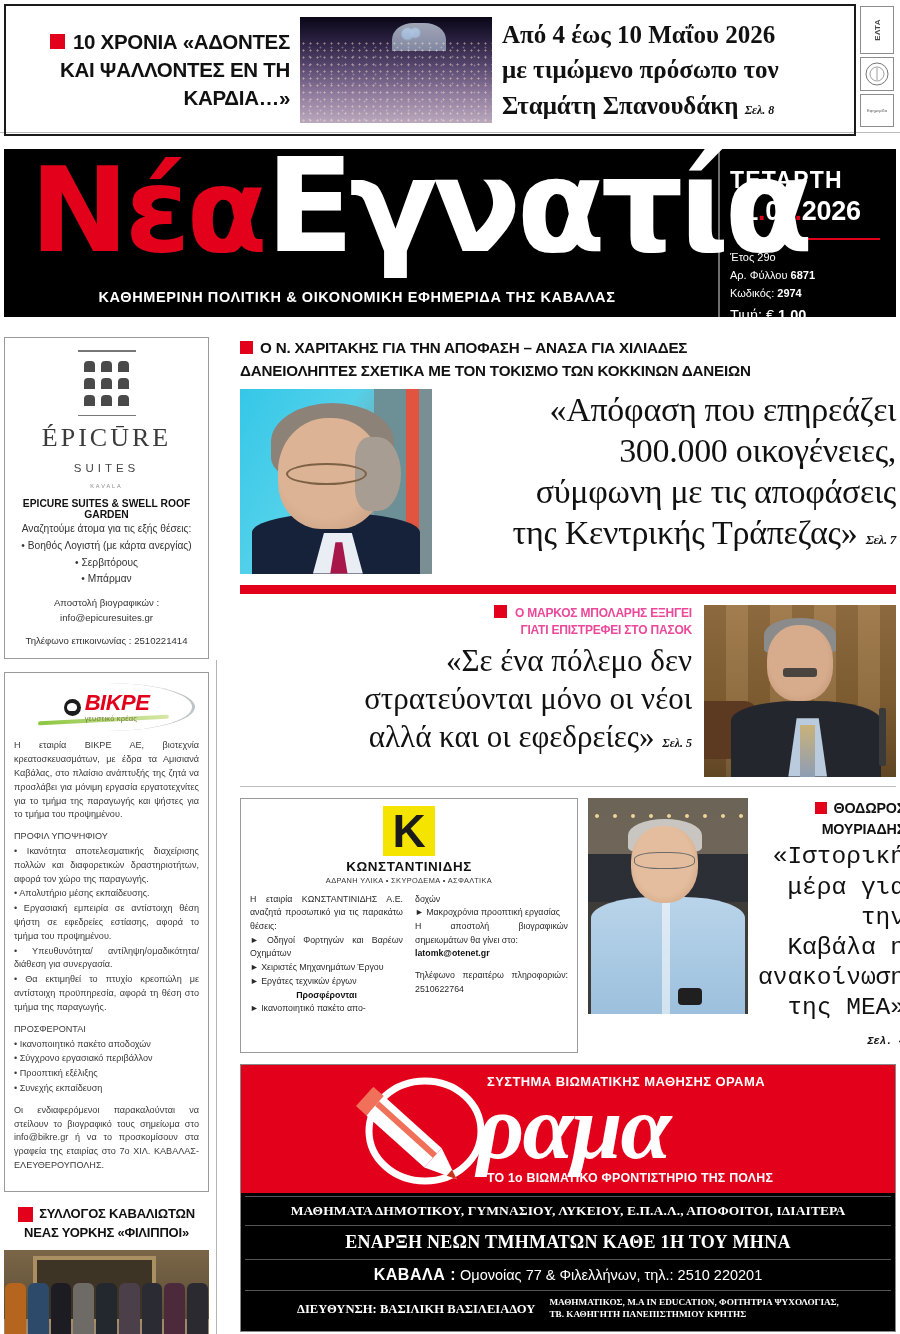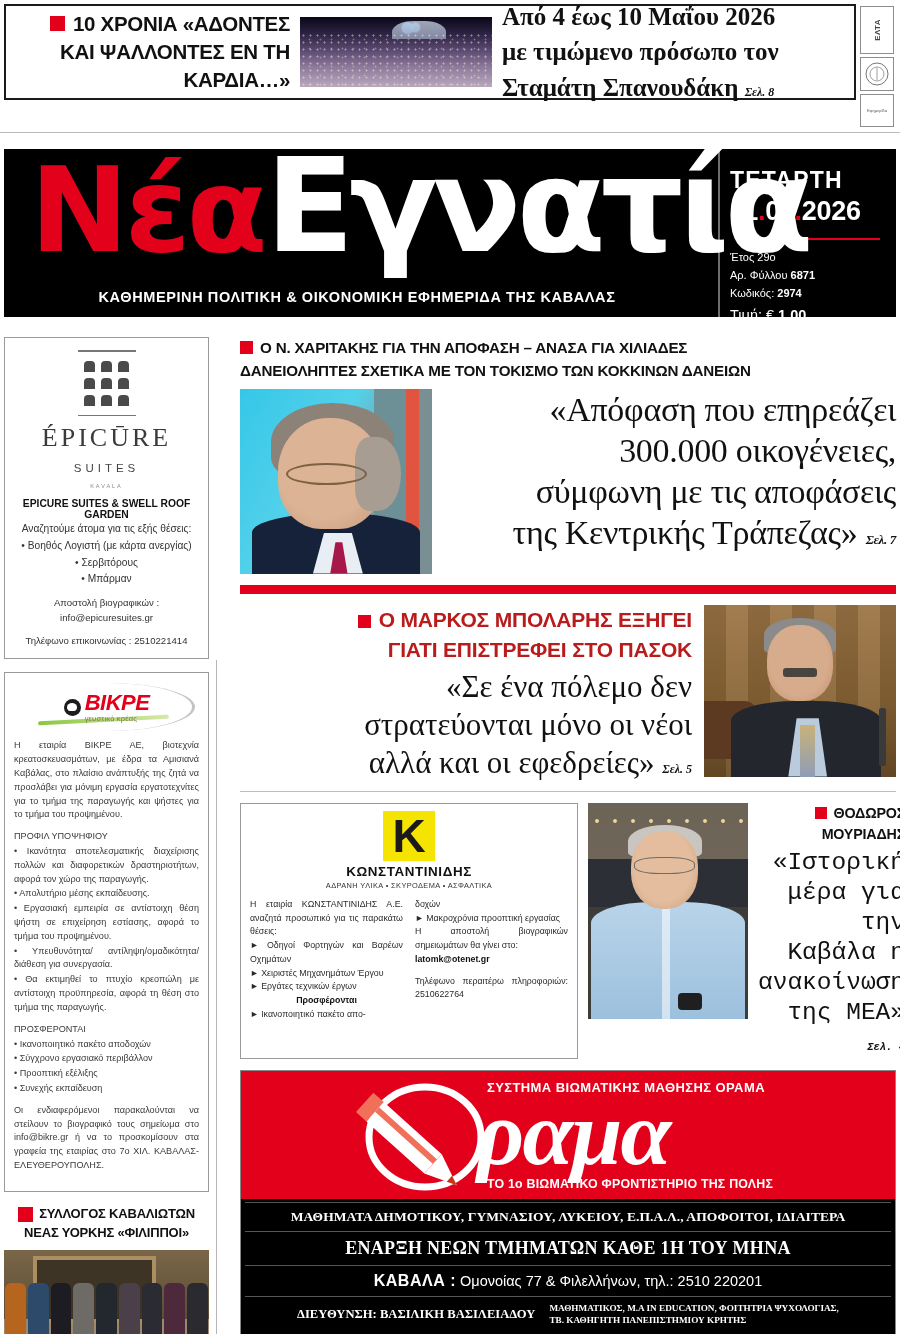--- a/index.html
+++ b/index.html
@@ -12,21 +12,21 @@
   }
 
   
   .top-strip {
     position: absolute; left: 0; top: 0; width: 900px; height: 133px;
     background: #fff;
     border-bottom: 1px solid #bbb;
     display: flex;
   }
   .top-strip-box {
-    position: absolute; left: 4px; top: 4px; width: 852px; height: 96px;
+    position: absolute; left: 4px; top: 4px; width: 852px; height: 132px;
     border: 2px solid #1a1a1a;
     display: flex; align-items: stretch;
   }
   .ts-left {
     width: 290px; padding: 4px 6px 4px 8px;
     display: flex; flex-direction: column; justify-content: center; align-items: flex-end;
   }
   .ts-left .ln {
     font-family: "Liberation Sans", sans-serif;
     font-weight: bold; font-size: 20.5px; letter-spacing: -0.3px;
@@ -253,21 +253,21 @@
     line-height: 1.21; letter-spacing: -0.3px;
   }
   .hl1 .sel { font-size: 13px; font-weight: bold; font-style: italic; }
 
   .redbar { height: 9px; background: #e3001b; margin: 11px 0 0 0; }
   .graybar { height: 1px; background: #bcbcbc; margin: 9px 0 0 0; }
 
   .story2 { margin-top: 11px; display: flex; gap: 12px; align-items: flex-start; }
   .story2 .txt { flex: 1; text-align: right; }
   .story2 .kicker {
-    font-size: 21px; font-weight: bold; color: #b91c1c; line-height: 1.45; letter-spacing: -0.2px;
+    font-size: 12px; font-weight: bold; color: #ec4899; line-height: 1.45; letter-spacing: -0.2px;
   }
   .story2 .kicker .redsq { width: 13px; height: 13px; margin-right: 8px; vertical-align: -1px; }
   .hl2 {
     font-family: "Liberation Serif", serif; font-size: 31px; color: #111;
     line-height: 1.22; margin-top: 3px;
   }
   .hl2 .sel { font-size: 12px; font-weight: bold; font-style: italic; }
   .photo2 {
     width: 192px; height: 172px; flex: none; position: relative; overflow: hidden;
     background: linear-gradient(180deg,#9c7545 0%, #8a6536 55%, #6c4e28 100%);
@@ -529,21 +529,21 @@
             <div class="vk-tag">γευστικό κρέας</div>
           </span>
         </div>
         <div class="vk-green"></div>
       </div>
       <div class="vk-body">
         <p>Η εταιρία ΒΙΚΡΕ ΑΕ, βιοτεχνία κρεατοσκευασμάτων, με έδρα τα Αμισιανά Καβάλας, στο πλαίσιο ανάπτυξής της ζητά να προσλάβει για μόνιμη εργασία εργατοτεχνίτες για το τμήμα της παραγωγής και ψήστες για το τμήμα του προψημένου.</p>
         <p class="tight">ΠΡΟΦΙΛ ΥΠΟΨΗΦΙΟΥ</p>
         <p class="tight">• Ικανότητα αποτελεσματικής διαχείρισης πολλών και διαφορετικών δραστηριοτήτων, αφορά τον χώρο της παραγωγής.</p>
         <p class="tight">• Απολυτήριο μέσης εκπαίδευσης.</p>
-        <p class="tight">• Εργασιακή εμπειρία σε αντίστοιχη θέση ψήστη σε επιχείρηση εστίασης, αφορά το τμήμα του προψημένου.</p>
+        <p class="tight">• Εργασιακή εμπειρία σε αντίστοιχη θέση ψήστη σε εφεδρείες εστίασης, αφορά το τμήμα του προψημένου.</p>
         <p class="tight">• Υπευθυνότητα/ αντίληψη/ομαδικότητα/ διάθεση για συνεργασία.</p>
         <p>• Θα εκτιμηθεί το πτυχίο κρεοπώλη με αντίστοιχη προϋπηρεσία, αφορά τη θέση στο τμήμα της παραγωγής.</p>
         <p class="tight">ΠΡΟΣΦΕΡΟΝΤΑΙ</p>
         <p class="tight">• Ικανοποιητικό πακέτο αποδοχών</p>
         <p class="tight">• Σύγχρονο εργασιακό περιβάλλον</p>
         <p class="tight">• Προοπτική εξέλιξης</p>
         <p>• Συνεχής εκπαίδευση</p>
         <p>Οι ενδιαφερόμενοι παρακαλούνται να στείλουν το βιογραφικό τους σημείωμα στο info@bikre.gr ή να το προσκομίσουν στα γραφεία της εταιρίας στο 7ο ΧΙΛ. ΚΑΒΑΛΑΣ- ΕΛΕΥΘΕΡΟΥΠΟΛΗΣ.</p>
       </div>
     </div>

